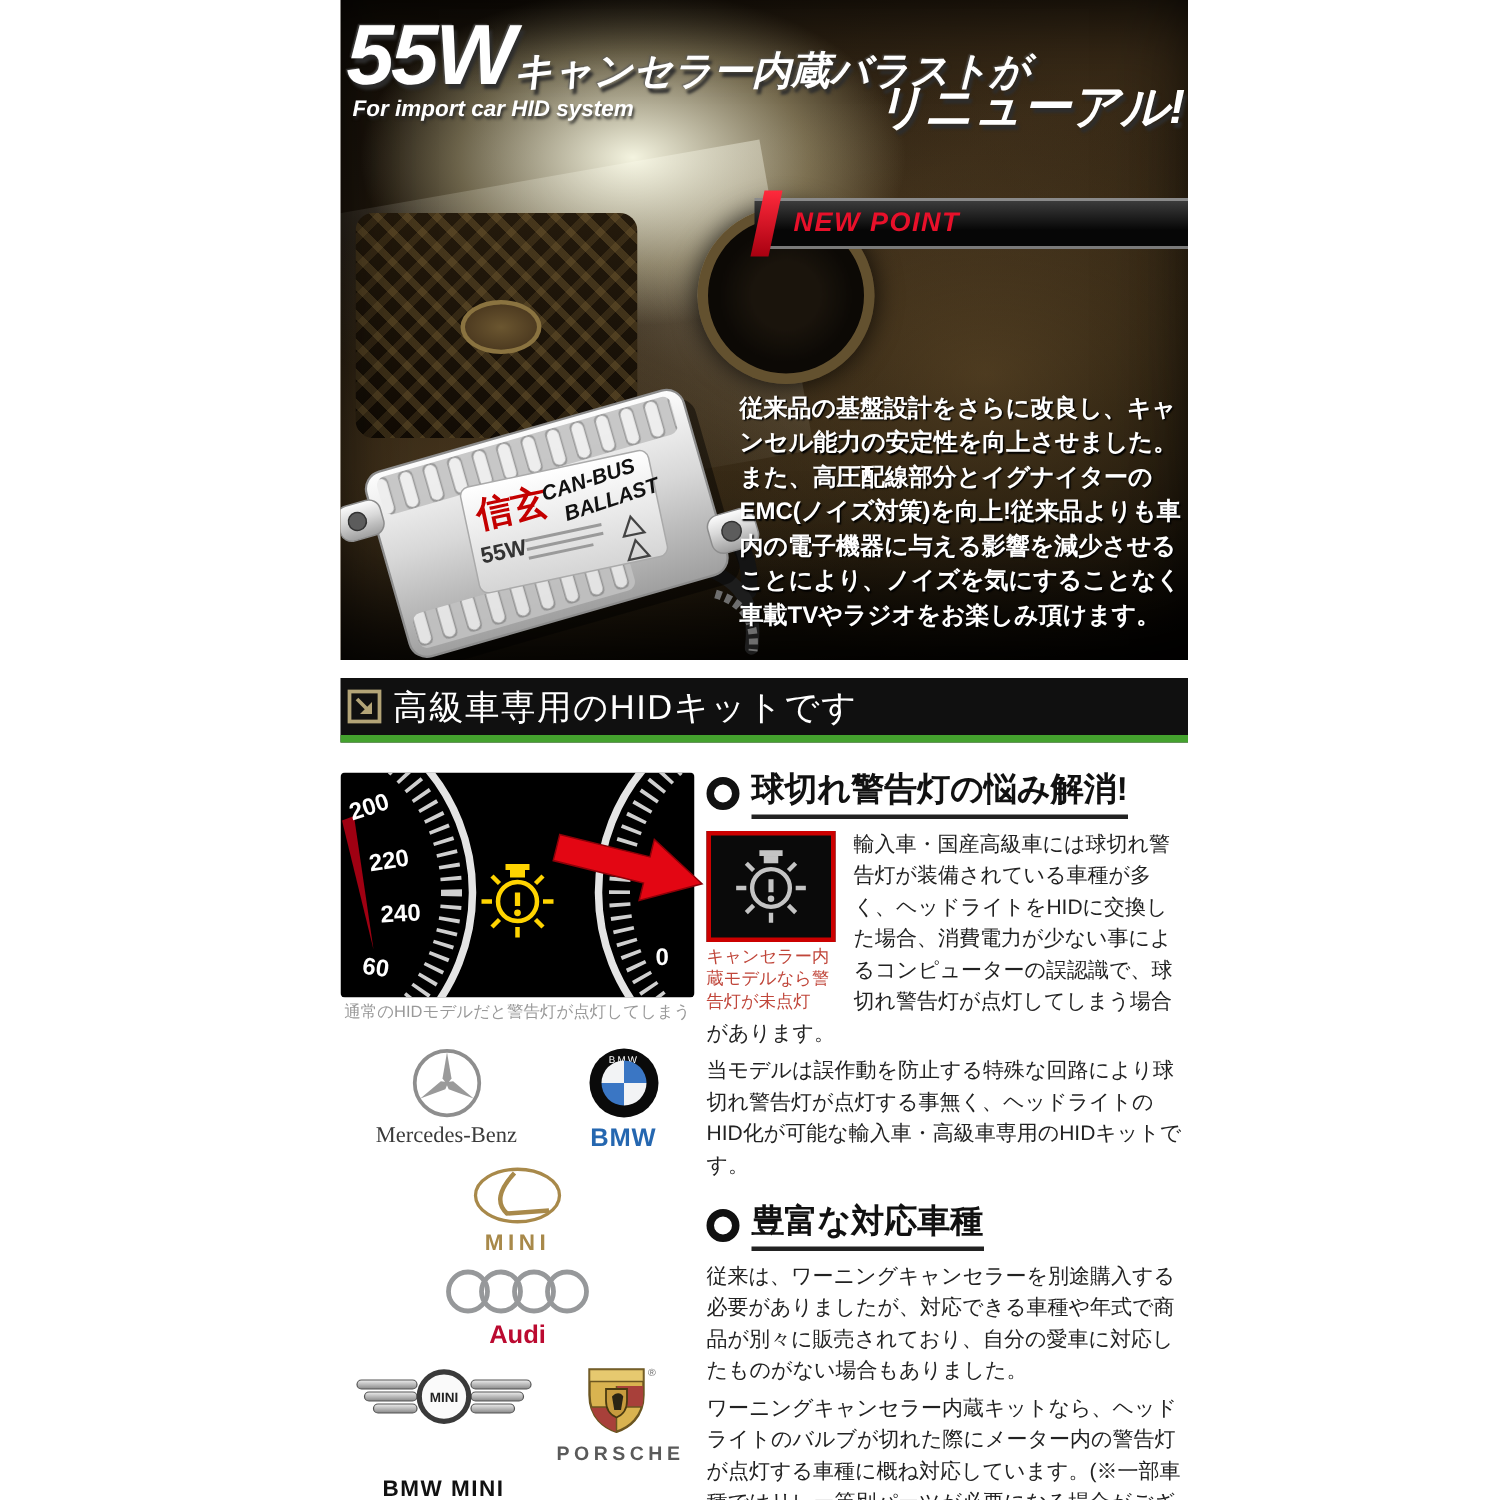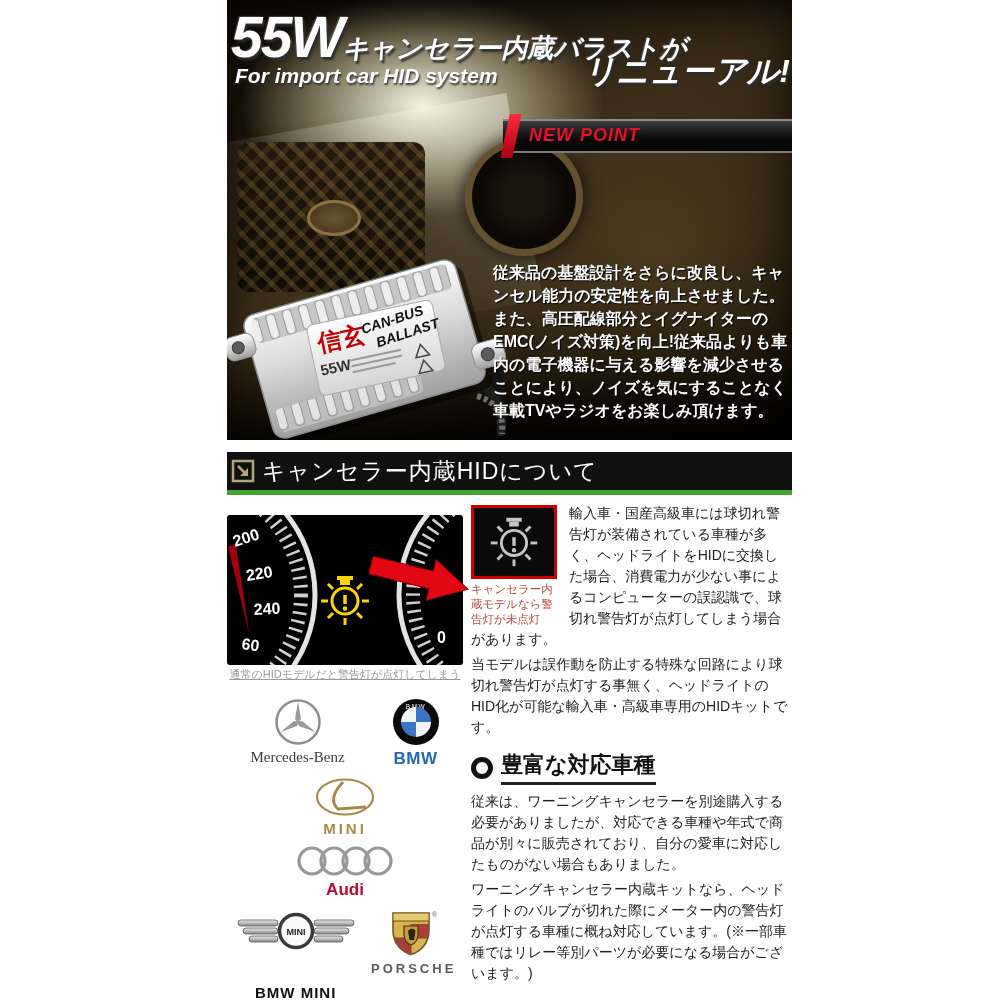--- a/index.html
+++ b/index.html
@@ -25,25 +25,25 @@
           linear-gradient(#241a0c,#120c05);}
   .grille-badge{position:absolute;left:70px;top:58px;width:48px;height:30px;border-radius:50%;
         border:3px solid #8a7340;background:radial-gradient(#6b5630,#42301a);}
   .wheel{position:absolute;left:238px;top:138px;width:104px;height:104px;border-radius:50%;
         background:radial-gradient(circle,#1a140c 30%, #0c0905 60%);
         border:7px solid rgba(172,140,82,.55);box-shadow:0 0 18px rgba(0,0,0,.8);}
   .hero-title{position:absolute;top:4px;left:4px;white-space:nowrap;font-style:italic;font-weight:bold;z-index:3;
         text-shadow:2px 3px 2px rgba(45,45,45,.95), -1px -1px 1px rgba(90,90,90,.7);}
   .hero-title .big{font-size:57px;letter-spacing:-2px;}
   .hero-title .rest{font-size:26px;}
-  .hero-sub{position:absolute;top:64px;left:8px;font-size:21px;font-style:italic;font-weight:bold;z-index:3;
+  .hero-sub{position:absolute;top:64px;left:8px;font-size:15px;font-style:italic;font-weight:bold;z-index:3;
         text-shadow:1px 2px 2px rgba(40,40,40,.9);}
   .hero-title2{position:absolute;top:50px;right:2px;font-size:32px;font-style:italic;font-weight:bold;z-index:3;
         text-shadow:2px 3px 2px rgba(45,45,45,.95);}
-  .newpoint{position:absolute;top:119px;left:276px;width:316px;height:30px;z-index:4;
+  .newpoint{position:absolute;top:132px;left:276px;width:316px;height:30px;z-index:4;
         background:linear-gradient(#3c3c3c,#060606 65%);border-top:2px solid #8a8a8a;border-bottom:2px solid #7a7a7a;}
   .np-slab{position:absolute;left:2px;top:-7px;width:12px;height:44px;transform:skewX(-12deg);
         background:linear-gradient(#ff2a3c,#a80010);}
   .np-label{position:absolute;left:26px;top:4px;color:#e8102a;font-size:18px;font-weight:bold;font-style:italic;letter-spacing:1px;}
   .highlight{position:absolute;top:170px;left:278px;z-index:4;font-size:21px;font-weight:bold;color:#d90012;
         line-height:27px;text-shadow:1px 2px 2px rgba(0,0,0,.85);}
   .hero-desc{position:absolute;top:261px;left:266px;width:298px;z-index:4;font-size:16px;font-weight:bold;
         line-height:23px;color:#fff;white-space:pre-line;text-shadow:1px 1px 1px #000;}
   .ballast{position:absolute;left:-6px;top:226px;z-index:2;}
 
@@ -51,21 +51,21 @@
   .sec-header{margin-top:12px;background:#101010;height:38px;display:flex;align-items:center;
         border-bottom:5px solid #44a22e;padding-left:4px;}
   .hdr-icon{margin-right:7px;flex:none;}
   .sec-title{color:#fff;font-size:23px;letter-spacing:1px;}
 
   
   .main{position:relative;display:flex;padding-top:8px;}
   .left-col{width:236px;flex:none;}
   .right-col{flex:1;margin-left:8px;}
   .gauge{display:block;margin-top:12px;}
-  .gauge-caption{font-size:11px;color:#9a9a9a;text-align:center;margin-top:2px;white-space:nowrap;text-decoration:underline;}
+  .gauge-caption{font-size:11px;color:#9a9a9a;text-align:center;margin-top:2px;white-space:nowrap;}
   .logos{margin-top:16px;display:flex;flex-direction:column;gap:8px;}
   .logo-row{display:flex;justify-content:space-around;align-items:flex-start;}
   .logo{display:flex;flex-direction:column;align-items:center;}
   .lbl{margin-top:3px;}
   .lbl-merc{font-family:"Liberation Serif",serif;font-size:15px;color:#3a3a3a;}
   .lbl-bmw{font-weight:bold;font-size:17px;color:#2567b0;letter-spacing:.5px;}
   .lbl-lexus{font-weight:bold;font-size:15px;color:#a8894a;letter-spacing:3px;}
   .lbl-audi{font-weight:bold;font-size:17px;color:#bb0a30;}
   .lbl-vw{font-weight:bold;font-size:14px;color:#1a1a1a;}
   .lbl-mini{font-weight:bold;font-size:15px;color:#111;letter-spacing:1px;margin-top:30px;}
@@ -154,21 +154,21 @@
       </g>
     </svg>
   </div>
 
   <div class="sec-header">
     <svg class="hdr-icon" width="24" height="24" viewBox="0 0 24 24">
       <rect x="2" y="2" width="20" height="20" fill="none" stroke="#b3a477" stroke-width="2.5"></rect>
       <line x1="7" y1="7" x2="14" y2="14" stroke="#b3a477" stroke-width="2.5"></line>
       <polygon points="17,17 17,9 9,17" fill="#b3a477"></polygon>
     </svg>
-    <span class="sec-title">キャンセラー内蔵HIDについて</span>
+    <span class="sec-title">高級車専用のHIDキットです</span>
   </div>
 
   <div class="main">
 
     <svg class="red-arrow" width="120" height="70" viewBox="0 0 120 70">
       <g transform="translate(6,20) rotate(14)">
         <path d="M0,-9 L62,-9 L62,-21 L100,0 L62,21 L62,9 L0,9 Z" fill="#e30613" stroke="#8d0008" stroke-width="1"></path>
       </g>
     </svg>
 
@@ -286,20 +286,24 @@
               <path d="M19,23 c2.5,-3 6,-3 7.5,0 l-1.5,9 h-4.5 Z" fill="#2a2414"></path>
               <text x="43" y="9" font-size="7" fill="#666">®</text>
             </svg>
             <div class="lbl lbl-porsche">PORSCHE</div>
           </div>
         </div>
       </div>
     </div>
 
     <div class="right-col">
+      <div class="sec-heading">
+        <span class="bullet"></span>
+        <span class="ht">球切れ警告灯の悩み解消!</span>
+      </div>
       <div class="s-body">
         <div class="warnwrap">
           <div class="warnbox">
             <svg width="62" height="60" viewBox="-31 -32 62 62">
               <g stroke="#c4c4c4" fill="none" stroke-width="3">
                 <circle r="13"></circle>
                 <line x1="0" y1="-6" x2="0" y2="3" stroke-width="3.5"></line>
                 <circle cx="0" cy="7.5" r="1" fill="#c4c4c4" stroke-width="2.5"></circle>
                 <line x1="17" y1="0" x2="24" y2="0"></line>
                     <line x1="-17" y1="0" x2="-24" y2="0"></line>

